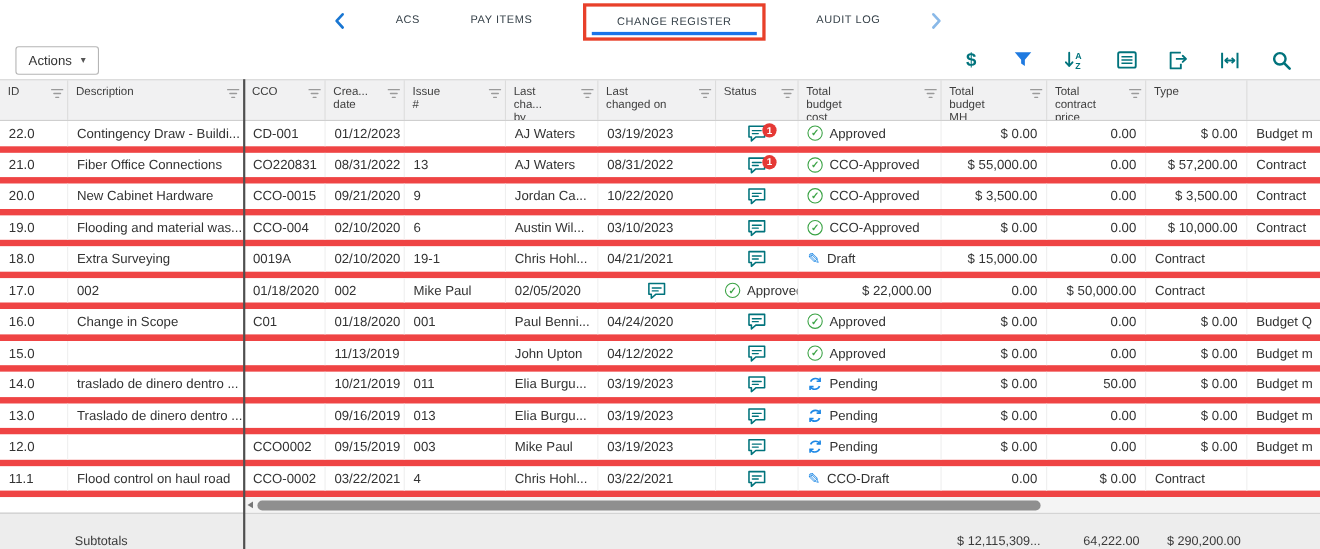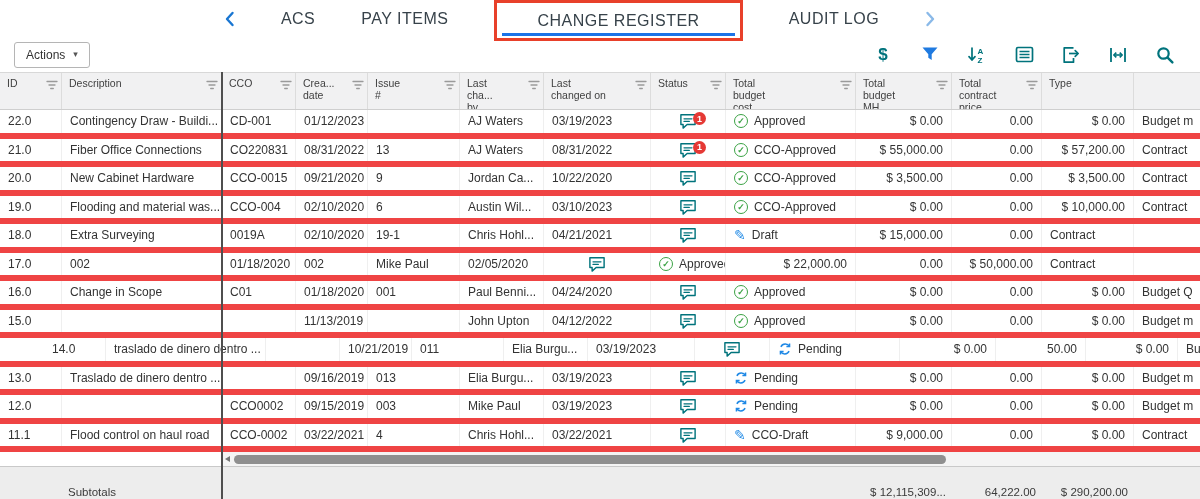--- a/index.html
+++ b/index.html
@@ -2,22 +2,22 @@
 <html><head>
 <meta charset="utf-8">
 <style>
   *{margin:0;padding:0;box-sizing:border-box}
   html,body{width:1200px;height:499px;overflow:hidden;background:#fff;
     font-family:"Liberation Sans",sans-serif;}
   
   .tabs-bar{height:37px;display:flex;align-items:center;justify-content:center;position:relative;background:#fff}
   .tabs-inner{display:flex;align-items:center;gap:46px;transform:translateX(-20px)}
   .chev{display:flex;align-items:center;cursor:pointer}
-  .tab{font-size:16px;letter-spacing:.5px;color:#37424a;cursor:pointer;white-space:nowrap}
-  .tab-box{border:3px solid #e8402a;padding:9px 40px 8px;position:relative;margin-top:3px;background:#fff}
+  .tab{font-size:10px;letter-spacing:.5px;color:#37424a;cursor:pointer;white-space:nowrap}
+  .tab-box{border:3px solid #e8402a;padding:9px 28px 8px;position:relative;margin-top:3px;background:#fff}
   .tab-underline{position:absolute;left:5px;right:5px;bottom:2px;height:3px;background:#1a73e8}
   
   .toolbar{height:35px;display:flex;align-items:center;padding:0 14px;gap:10px;background:#fff}
   .actions-btn{display:flex;align-items:center;gap:8px;border:1px solid #b5b5b5;background:#fff;border-radius:3px;
     padding:5px 11px;font-size:12px;color:#333;font-family:inherit;cursor:pointer}
   .caret{font-size:9px;color:#555;line-height:1}
   .spacer{flex:1}
   .tool-icons{display:flex;align-items:center;gap:25px;padding-right:10px}
   .tool{display:flex;align-items:center;justify-content:center;width:22px;height:22px;cursor:pointer}
   .dollar{font-size:17px;font-weight:bold;color:#00737c}
@@ -354,21 +354,21 @@
           </div>
           <div class="tcell">
             <span class="sicon approved">✓</span>
             <span>Approved</span>
           </div>
           <div class="tcell right">$ 0.00</div>
           <div class="tcell right">0.00</div>
           <div class="tcell right">$ 0.00</div>
           <div class="tcell">Budget m</div>
         </div>
-        <div class="trow" style="grid-template-columns: 62px 160px 74px 72px 92px 84px 107px 75px 130px 96px 90px 92px 90px; padding-left: 44px;">
+        <div class="trow" style="grid-template-columns: 62px 160px 74px 72px 92px 84px 107px 75px 130px 96px 90px 92px 90px;">
           <div class="tcell">14.0</div>
           <div class="tcell">traslado de dinero dentro ...</div>
           <div class="tcell"></div>
           <div class="tcell">10/21/2019</div>
           <div class="tcell">011</div>
           <div class="tcell">Elia Burgu...</div>
           <div class="tcell">03/19/2023</div>
           <div class="tcell notes">
             <svg width="18" height="16" viewBox="0 0 20 18">
               <path d="M2 2h16v11h-9l-4.5 4v-4H2z" fill="none" stroke="#00737c" stroke-width="1.6" stroke-linejoin="round"></path>
@@ -462,21 +462,20 @@
           <div class="tcell notes">
             <svg width="18" height="16" viewBox="0 0 20 18">
               <path d="M2 2h16v11h-9l-4.5 4v-4H2z" fill="none" stroke="#00737c" stroke-width="1.6" stroke-linejoin="round"></path>
               <path d="M5.5 6.5h9M5.5 9.5h6" stroke="#00737c" stroke-width="1.4" stroke-linecap="round"></path>
             </svg>
           </div>
           <div class="tcell">
             <span class="sicon draft">✎</span>
             <span>CCO-Draft</span>
           </div>
-          <div class="tcell right">$ 9,000.00</div>
           <div class="tcell right">0.00</div>
           <div class="tcell right">$ 0.00</div>
           <div class="tcell">Contract</div>
         </div>
       </div>
     <div class="hscroll">
       <span class="sarrow"></span>
       <div class="sthumb"></div>
     </div>
     <div class="subtotals" style="grid-template-columns: 62px 160px 74px 72px 92px 84px 107px 75px 130px 96px 90px 92px 90px;">

